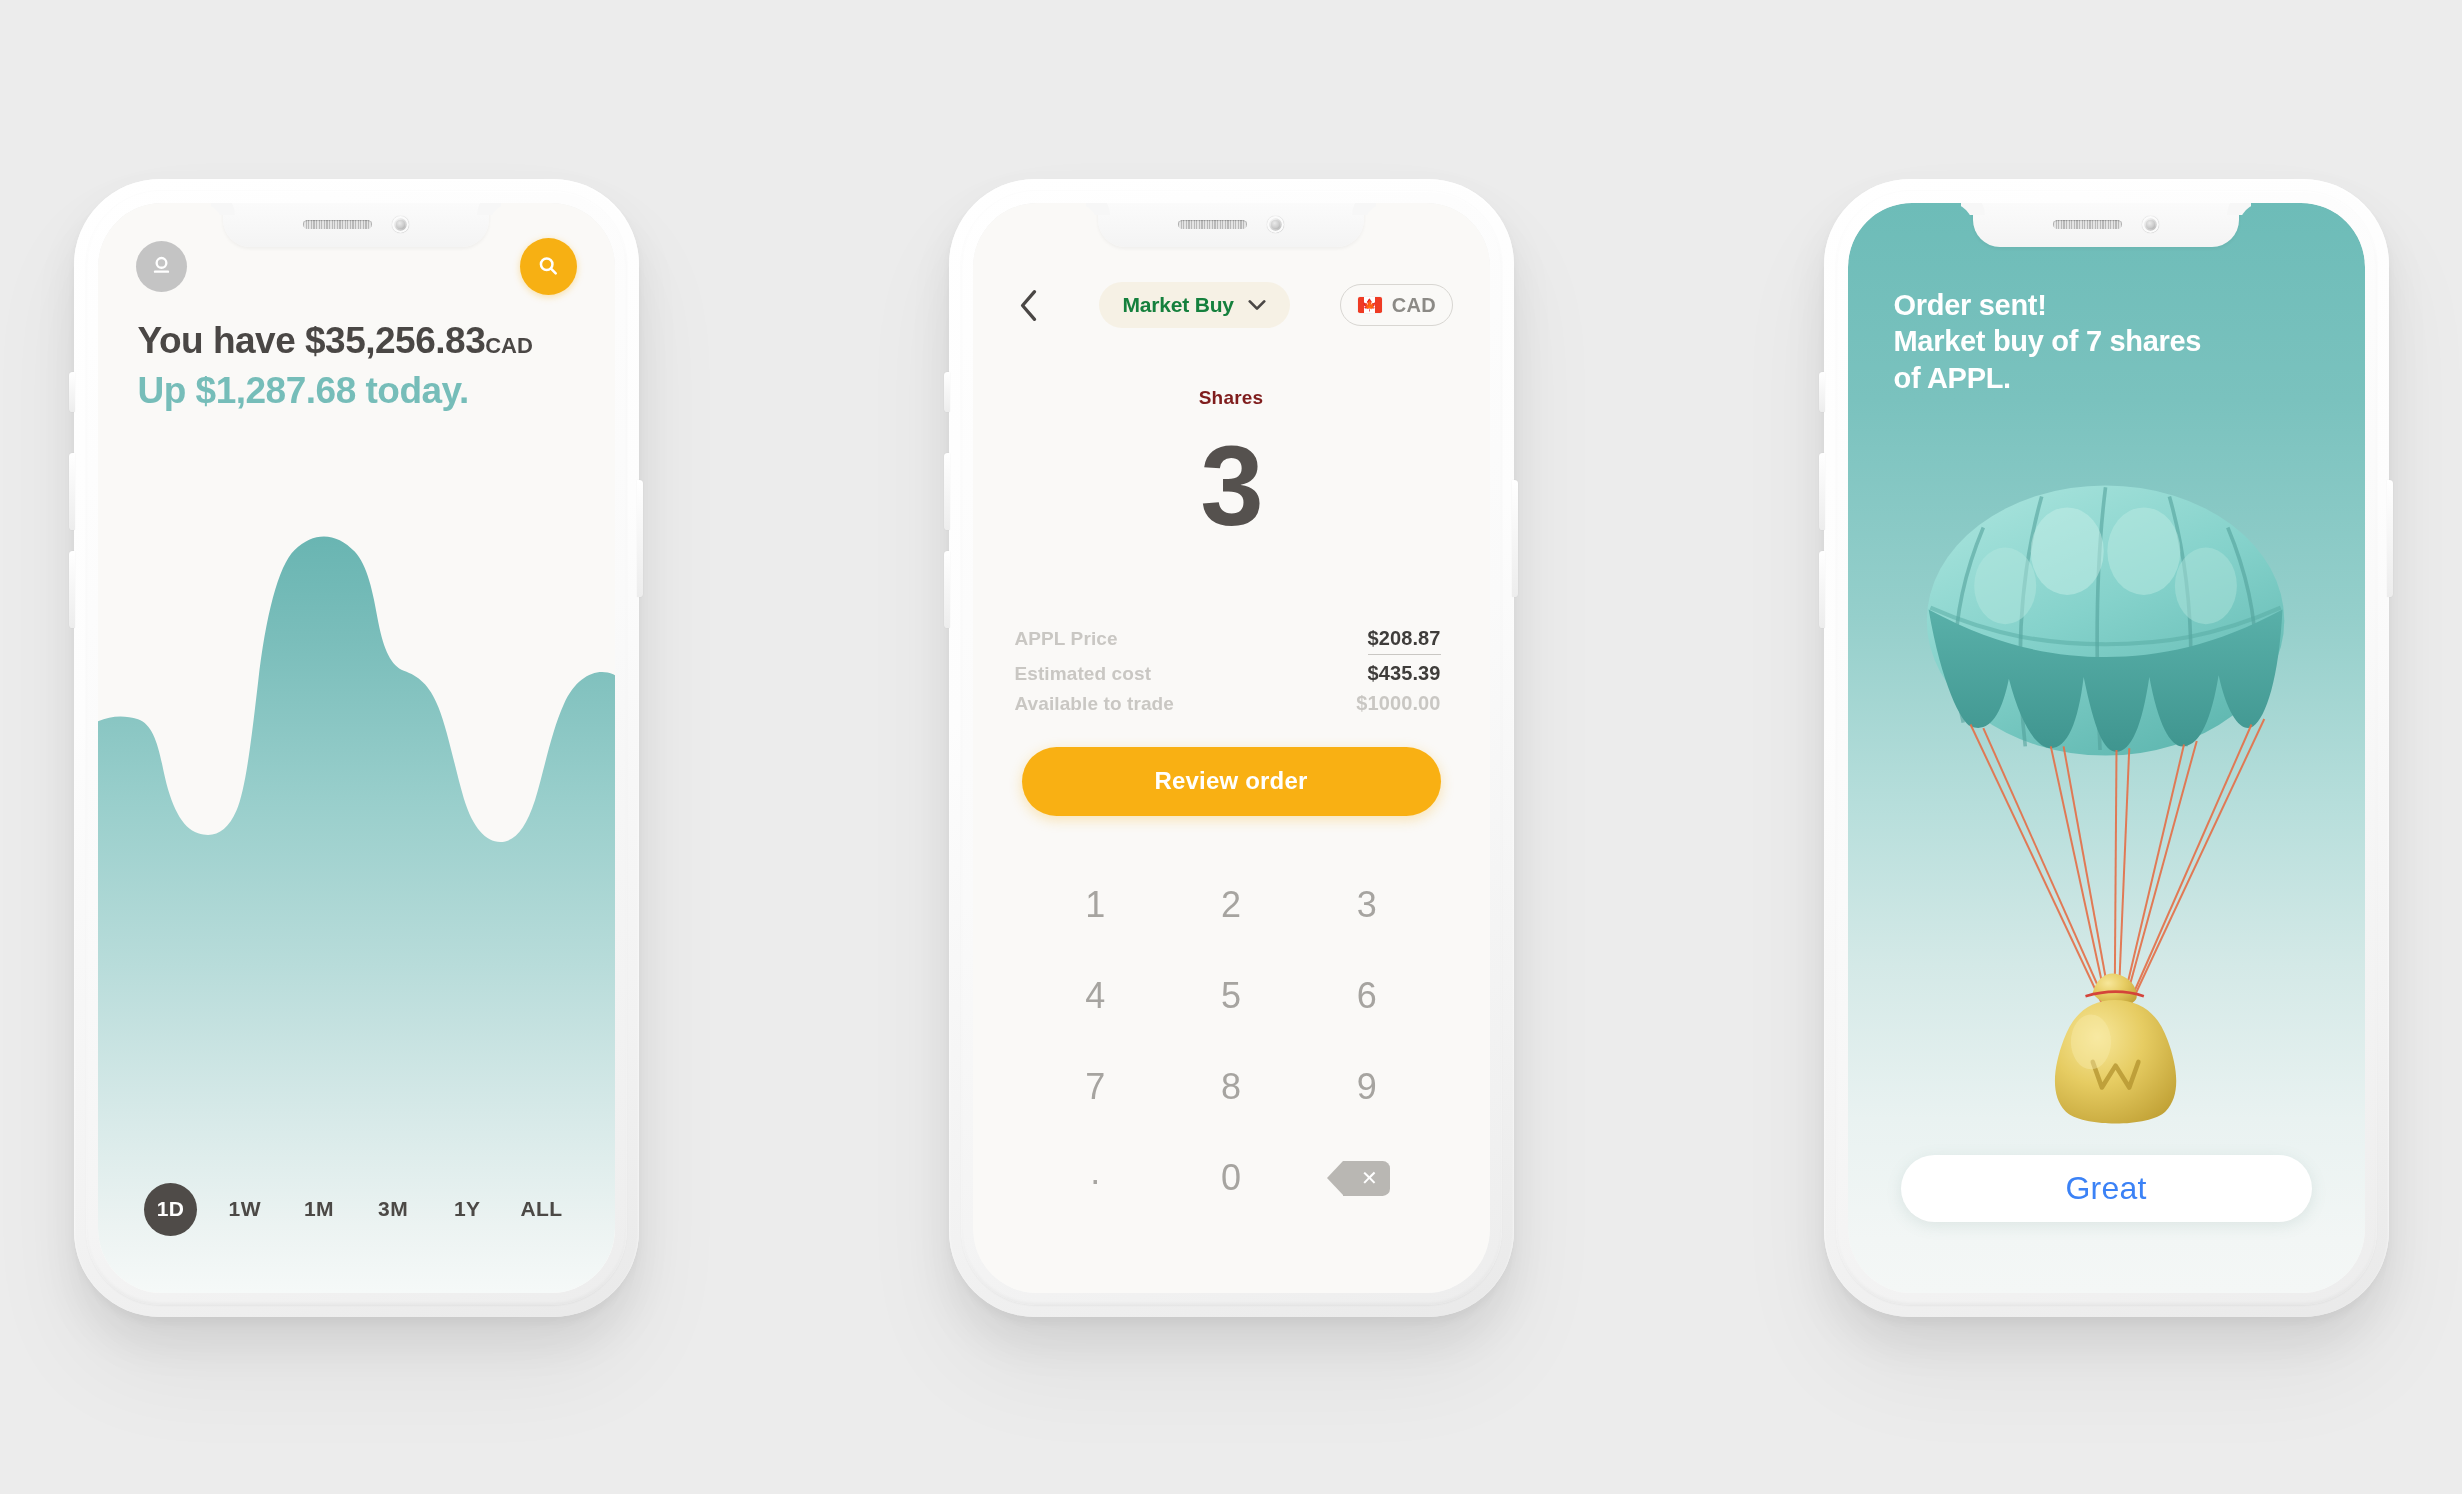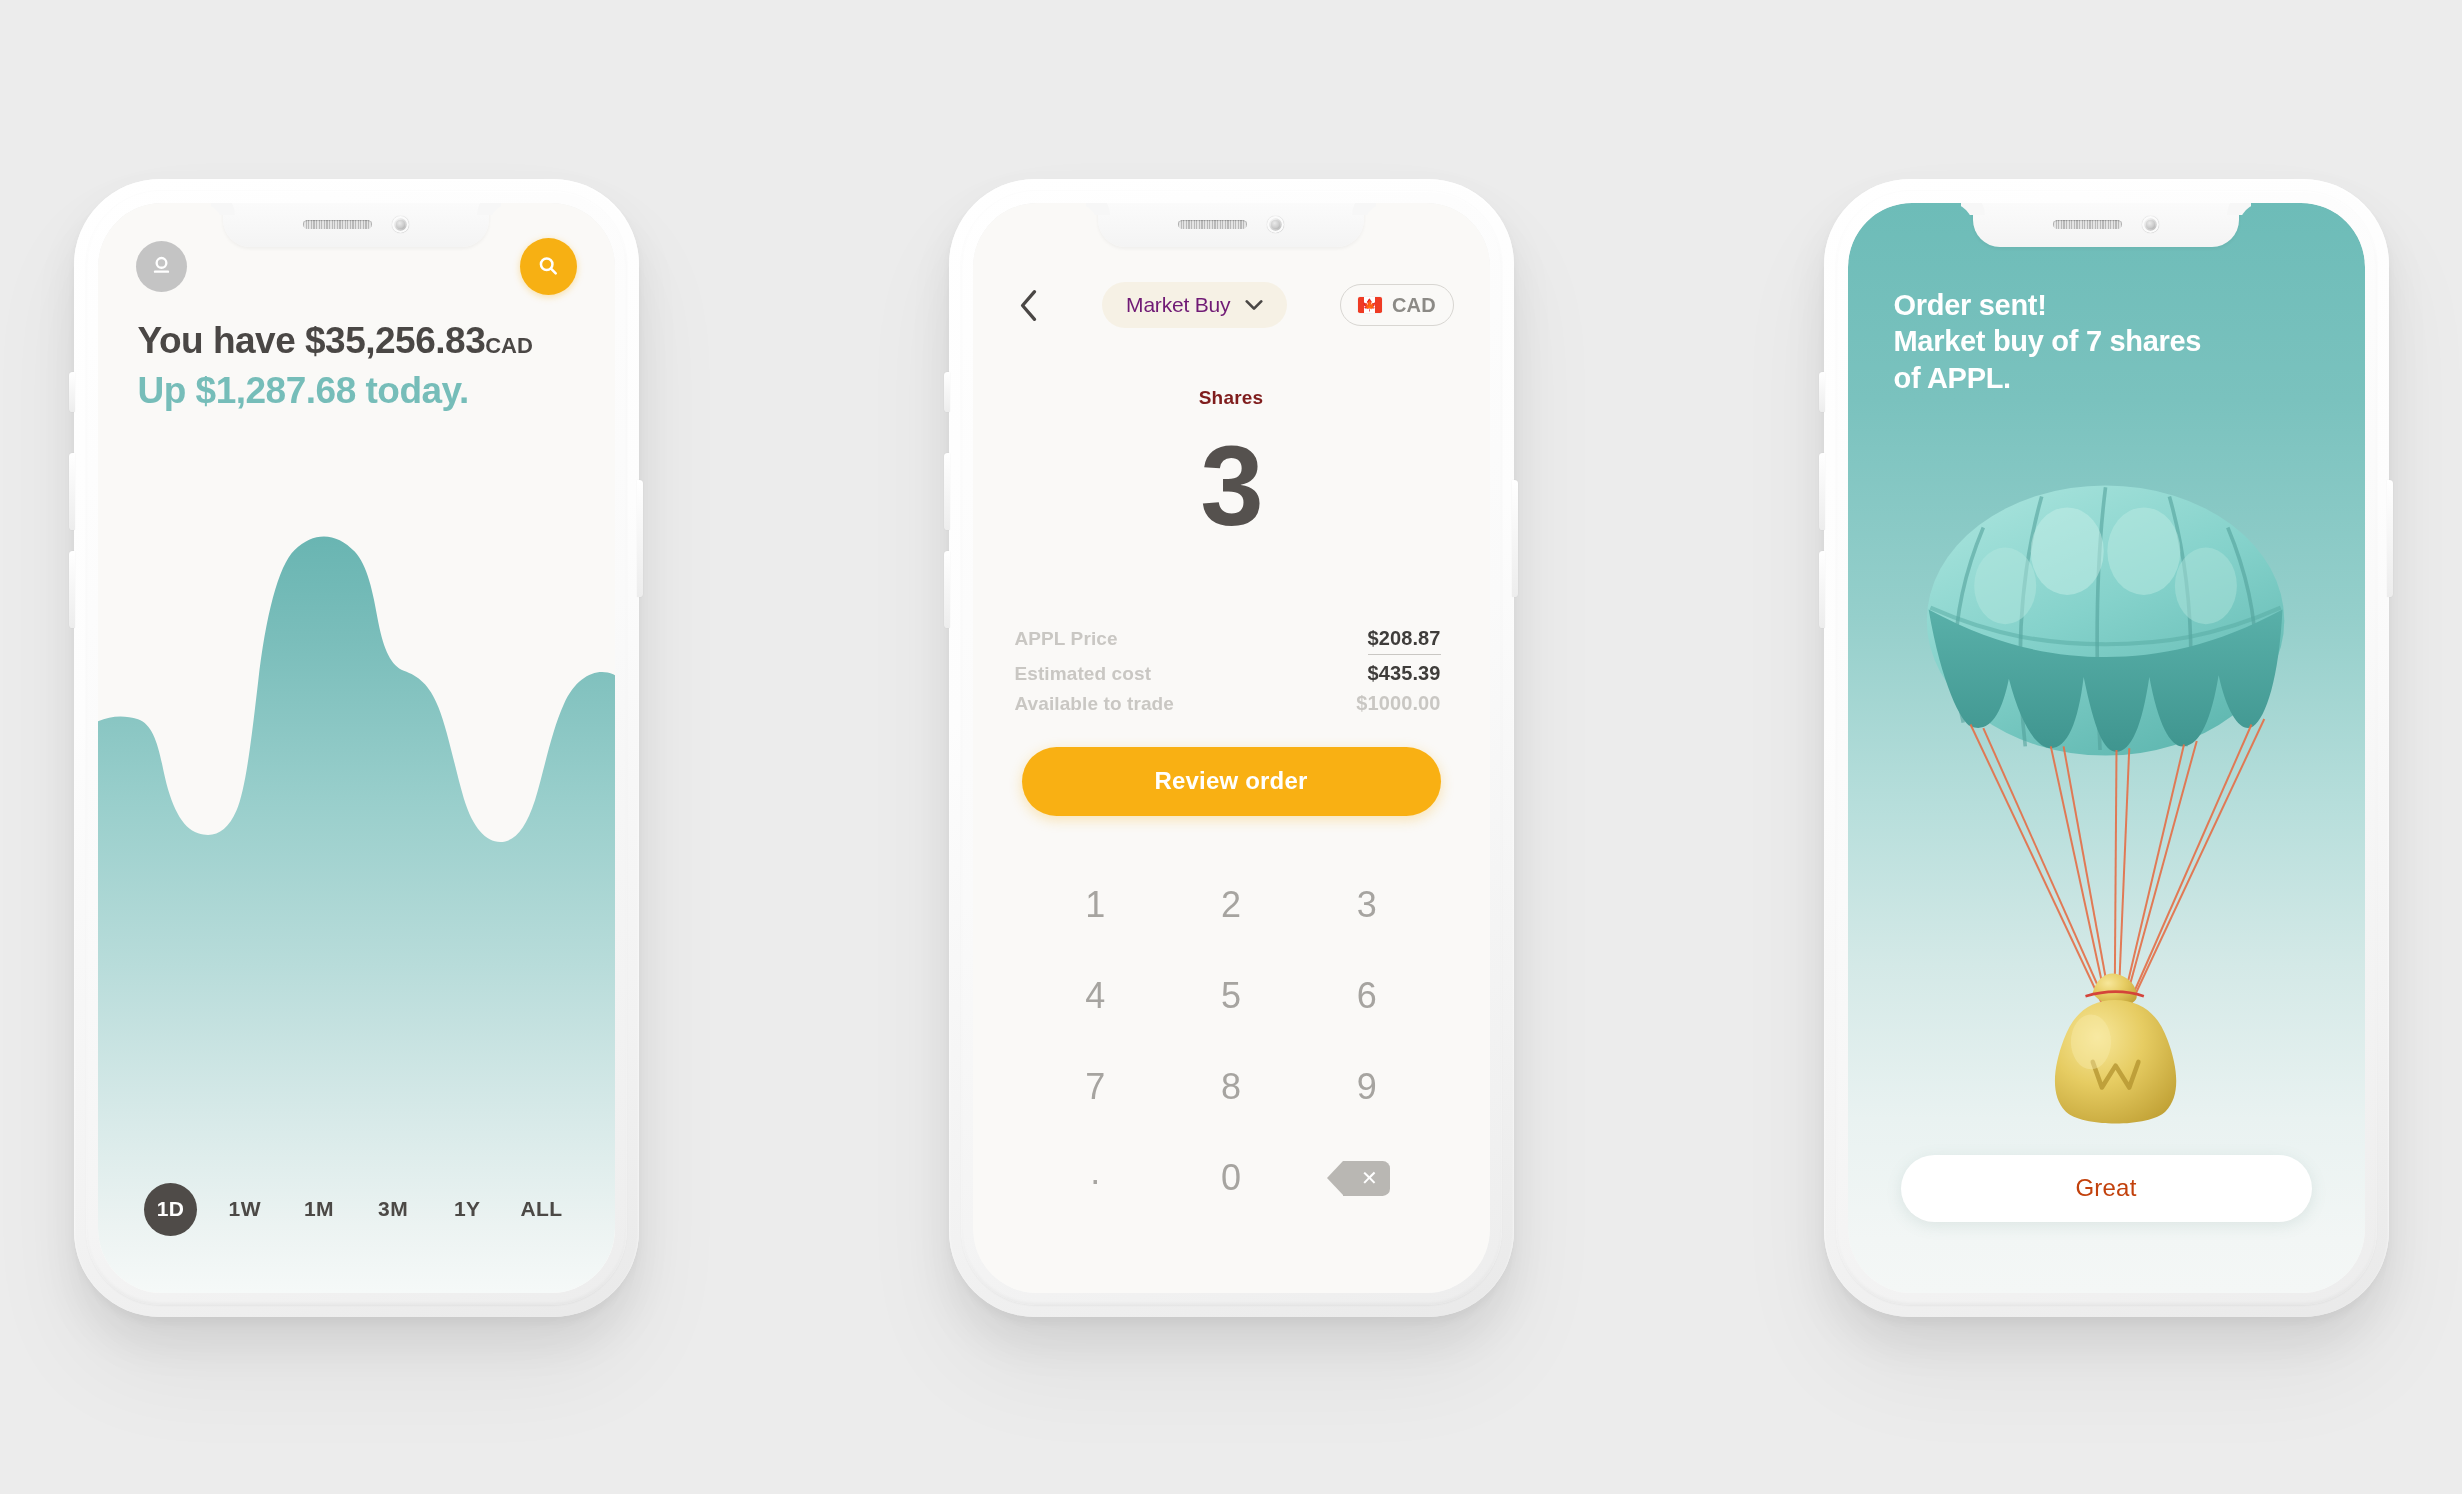--- a/index.html
+++ b/index.html
@@ -247,22 +247,22 @@
   .order-type-pill {
     background: #f6f1e5;
     border-radius: 27px;
     padding: 11px 24px;
     display: flex;
     align-items: center;
     gap: 14.6px;
   }
   .order-type-label {
     font-size: 21px;
-    font-weight: 400;
-    color: #701a75;
+    font-weight: 700;
+    color: #15803d;
     letter-spacing: -0.2px;
   }
   .currency-pill {
     border: 1.8px solid #d8d6d2;
     border-radius: 27px;
     padding: 8.2px 16.4px;
     display: flex;
     align-items: center;
     gap: 10px;
     background: transparent;
@@ -460,23 +460,23 @@
     border-radius: 36px;
     background: #ffffff;
     display: flex;
     align-items: center;
     justify-content: center;
     border: none;
     box-shadow: 0 3.6px 16.4px rgba(80,120,118,0.13);
     z-index: 25;
   }
   .great-btn-label {
-    font-size: 24px;
+    font-size: 32px;
     font-weight: 500;
-    color: #c2410c;
+    color: #3b82f6;
     letter-spacing: 0.2px;
   }
 </style>
 </head>
 <body>
 
 <div class="stage">
 
   <div class="phone">
     <div class="side-btn left sb-mute"></div>

